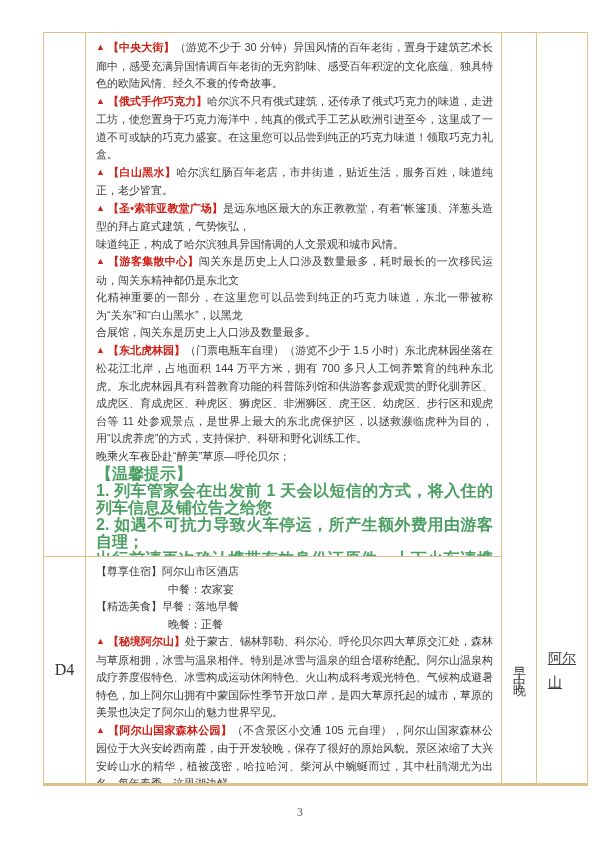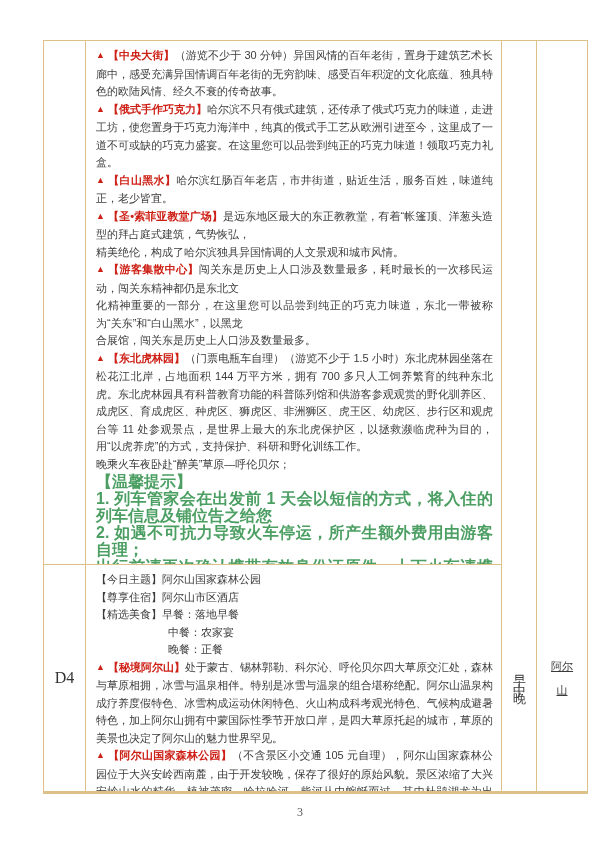--- a/index.html
+++ b/index.html
@@ -4,21 +4,21 @@
 <style>
   html,body{margin:0;padding:0;background:#ffffff;}
   .page{
     position:relative;
     width:600px;height:848px;
     background:#ffffff;
     font-family:"Liberation Sans","DejaVu Sans",sans-serif;
     overflow:hidden;
   }
   .trip-table{
-    position:absolute;left:43px;top:40px;
+    position:absolute;left:43px;top:32px;
     width:545px;height:754px;
     box-sizing:border-box;
     border:1.5px solid var(--bd);
     border-bottom-width:3px;
     display:grid;
     grid-template-columns:42px 1fr 35px 50px;
     grid-template-rows:523px 1fr;
   }
   .cell{box-sizing:border-box;overflow:hidden;}
   .day-r1{grid-area:1/1/2/2;border-right:1.5px solid var(--bd);}
@@ -48,22 +48,22 @@
     display:flex;align-items:center;justify-content:center;
   }
   .vtext{
     writing-mode:vertical-rl;
     text-orientation:upright;
     font-size:13px;color:#3a3a3a;
     letter-spacing:9px;
   }
   .wraptext{
     display:block;width:28px;
-    font-size:11px;color:#3a3a3a;
-    line-height:24px;text-align:center;
+    font-size:14px;color:#3a3a3a;
+    line-height:24px;text-align:left;
     word-break:break-all;
     text-decoration:underline;
   }
   .page-number{
     position:absolute;left:0;right:0;top:805px;
     text-align:center;
     font-family:"Liberation Serif","DejaVu Serif",serif;
     font-size:12px;color:#555;
   }
 </style>
@@ -71,21 +71,21 @@
 <body>
 
 <div class="page">
   <div class="trip-table">
     <div class="cell day-r1"></div>
     <div class="cell content-r1 content-pad">
         <p class="blk"><span class="tri">▲</span><span class="hd">【中央大街】</span><span>（游览不少于 30 分钟）异国风情的百年老街，置身于建筑艺术长廊中，感受充满异国情调百年老街的无穷韵味、感受百年积淀的文化底蕴、独具特色的欧陆风情、经久不衰的传奇故事。</span></p>
         <p class="blk"><span class="tri">▲</span><span class="hd">【俄式手作巧克力】</span><span>哈尔滨不只有俄式建筑，还传承了俄式巧克力的味道，走进工坊，使您置身于巧克力海洋中，纯真的俄式手工艺从欧洲引进至今，这里成了一道不可或缺的巧克力盛宴。在这里您可以品尝到纯正的巧克力味道！领取巧克力礼盒。</span></p>
         <p class="blk"><span class="tri">▲</span><span class="hd">【白山黑水】</span><span>哈尔滨红肠百年老店，市井街道，贴近生活，服务百姓，味道纯正，老少皆宜。</span></p>
         <p class="blk"><span class="tri">▲</span><span class="hd">【圣•索菲亚教堂广场】</span><span>是远东地区最大的东正教教堂，有着“帐篷顶、洋葱头造型的拜占庭式建筑，气势恢弘，</span></p>
-        <p class="blk"><span>精美绝伦，构成了哈尔滨独具异国情调的人文景观和城市风情。</span></p>
+        <p class="blk"><span>味道纯正，构成了哈尔滨独具异国情调的人文景观和城市风情。</span></p>
         <p class="blk"><span class="tri">▲</span><span class="hd">【游客集散中心】</span><span>闯关东是历史上人口涉及数量最多，耗时最长的一次移民运动，闯关东精神都仍是东北文</span></p>
         <p class="blk"><span>化精神重要的一部分，在这里您可以品尝到纯正的巧克力味道，东北一带被称为“关东”和“白山黑水”，以黑龙</span></p>
         <p class="blk"><span>合展馆，闯关东是历史上人口涉及数量最多。</span></p>
         <p class="blk"><span class="tri">▲</span><span class="hd">【东北虎林园】</span><span>（门票电瓶车自理）（游览不少于 1.5 小时）东北虎林园坐落在松花江北岸，占地面积 144 万平方米，拥有 700 多只人工饲养繁育的纯种东北虎。东北虎林园具有科普教育功能的科普陈列馆和供游客参观观赏的野化驯养区、成虎区、育成虎区、种虎区、狮虎区、非洲狮区、虎王区、幼虎区、步行区和观虎台等 11 处参观景点，是世界上最大的东北虎保护区，以拯救濒临虎种为目的，用“以虎养虎”的方式，支持保护、科研和野化训练工作。</span></p>
         <p class="blk"><span>晚乘火车夜卧赴“醉美”草原—呼伦贝尔；</span></p>
         <p class="blk green"><span class="hd">【温馨提示】</span></p>
         <p class="blk green"><span>1.  列车管家会在出发前 1 天会以短信的方式，将入住的列车信息及铺位告之给您</span></p>
         <p class="blk green"><span>2.  如遇不可抗力导致火车停运，所产生额外费用由游客自理；</span></p>
         <p class="blk green"><span>出行前请再次确认携带有效身份证原件，上下火车请携带好贵重物品，大件行礼可以放在列车上</span></p>
       </div>
@@ -96,23 +96,22 @@
     </div>
     <div class="cell dest-col">
       <div class="lower">
         <span class="wraptext">阿尔山</span>
       </div>
     </div>
     <div class="cell day-r2">
       <span>D4</span>
     </div>
     <div class="cell content-r2 content-pad">
-        <p class="blk"><span>【今日主题】阿尔山国家森林公园</span></p>
         <p class="blk"><span>【尊享住宿】阿尔山市区酒店</span></p>
+        <p class="blk" style="padding-left: 72px;"><span>中餐：农家宴</span></p>
         <p class="blk"><span>【精选美食】早餐：落地早餐</span></p>
-        <p class="blk" style="padding-left: 72px;"><span>中餐：农家宴</span></p>
         <p class="blk" style="padding-left: 72px;"><span>晚餐：正餐</span></p>
         <p class="blk"><span class="tri">▲</span><span class="hd">【秘境阿尔山】</span><span>处于蒙古、锡林郭勒、科尔沁、呼伦贝尔四大草原交汇处，森林与草原相拥，冰雪与温泉相伴。特别是冰雪与温泉的组合堪称绝配。阿尔山温泉构成疗养度假特色、冰雪构成运动休闲特色、火山构成科考观光特色、气候构成避暑特色，加上阿尔山拥有中蒙国际性季节开放口岸，是四大草原托起的城市，草原的美景也决定了阿尔山的魅力世界罕见。</span></p>
         <p class="blk"><span class="tri">▲</span><span class="hd">【阿尔山国家森林公园】</span><span>（不含景区小交通 105 元自理），阿尔山国家森林公园位于大兴安岭西南麓，由于开发较晚，保存了很好的原始风貌。景区浓缩了大兴安岭山水的精华，植被茂密，哈拉哈河、柴河从中蜿蜒而过，其中杜鹃湖尤为出名。每年春季，这里湖边鲜</span></p>
       </div>
   </div>
   <div class="page-number">3</div>
 </div>
 
 </body></html>

